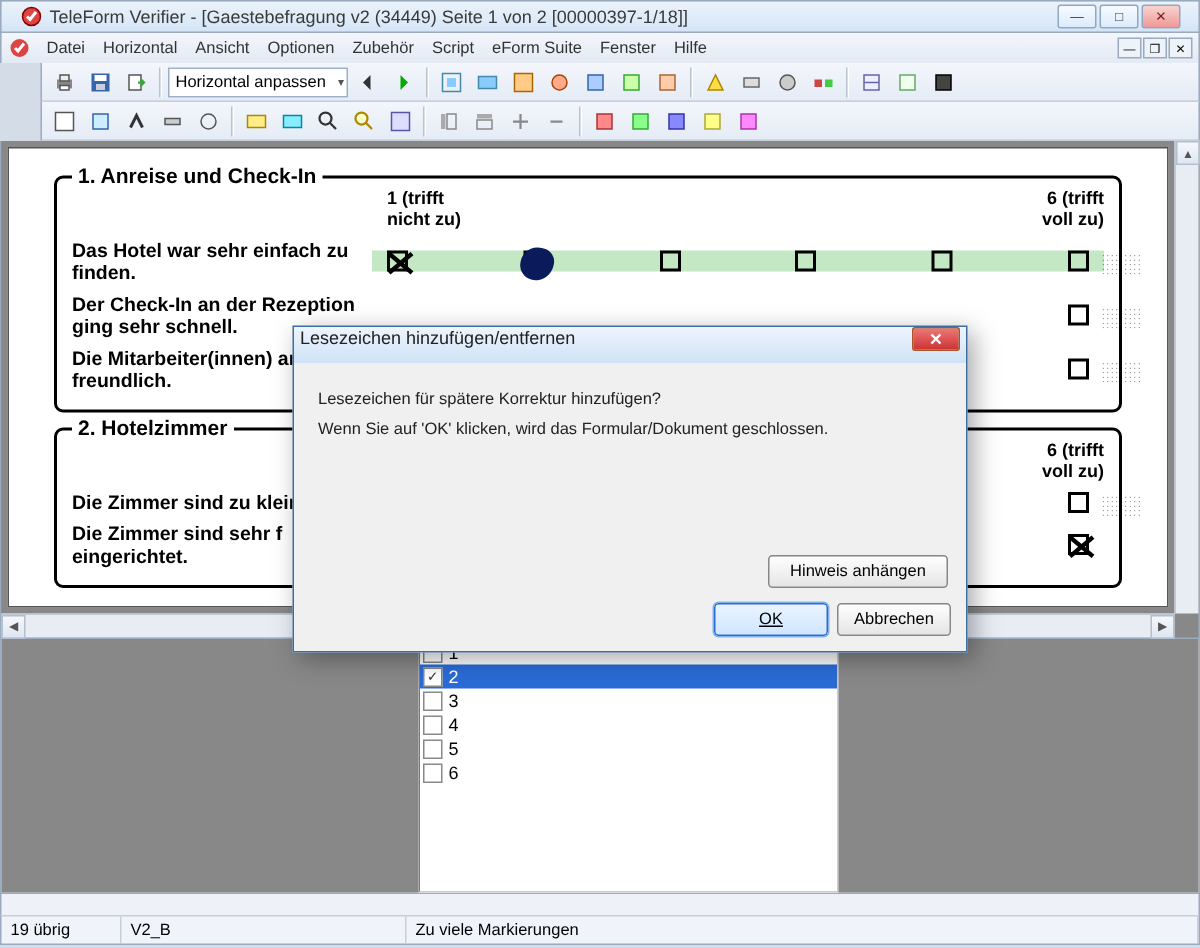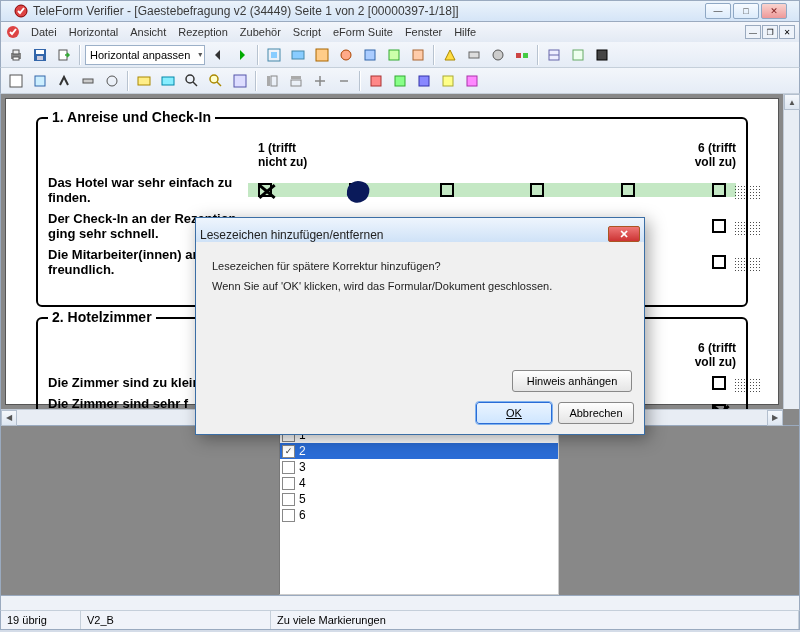--- a/index.html
+++ b/index.html
@@ -11,34 +11,34 @@
   .winbtns { display: flex; gap: 2px; }
   .winbtn { width: 26px; height: 16px; border: 1px solid #8fa8c4; border-radius: 2px; background: linear-gradient(#f7fbff,#dcebfb); display:flex; align-items:center; justify-content:center; font-size:9px; color:#3a3a3a;}
   .winbtn.close { background: linear-gradient(#f9d4cf,#e99) ; color:#7a1a1a;}
   
   .menubar { height: 20px; background: linear-gradient(#f3f6fb,#e3eaf4); border-left:1px solid #9aaabf; border-right:1px solid #9aaabf; display:flex; align-items:center; padding: 0 4px; gap: 0;}
   .menubar .mico { width:16px; height:16px; margin-right:4px; }
   .menubar .mitem { padding: 2px 6px; color:#333; cursor:default;}
   .mdi-btns { margin-left:auto; display:flex; gap:1px;}
   .mdi-btns .mb { width:16px; height:14px; border:1px solid #9aaabf; background:#eef3fa; display:flex; align-items:center; justify-content:center; font-size:8px;}
   
-  .toolbar { height: 26px; background: linear-gradient(#f3f6fb,#e5ecf6); border-left:1px solid #9aaabf; border-right:1px solid #9aaabf; border-bottom:1px solid #c5cfda; display:flex; align-items:center; padding: 0 4px; gap:2px;}
+  .toolbar { height: 26px; background: linear-gradient(#f3f6fb,#e5ecf6); border-left:1px solid #9aaabf; border-right:1px solid #9aaabf; border-bottom:1px solid #c5cfda; display:flex; align-items:center; padding: 0 4px; gap:2px;margin-left:27px;}
   .tbtn { width:22px; height:22px; border:1px solid transparent; border-radius:2px; display:flex; align-items:center; justify-content:center;}
   .tsep { width:2px; height:20px; border-left:1px solid #b8c3d0; border-right:1px solid #fff; margin:0 2px;}
   .combo { height:20px; border:1px solid #9cb0c8; background:#fff; display:flex; align-items:center; padding:0 14px 0 4px; position:relative; font-size:11px;}
   .combo::after{content:"▾"; position:absolute; right:2px; font-size:8px; color:#555;}
   
   .doc-wrap { position:relative; border:1px solid #9aaabf; border-top:none; background:#888; height: 332px; }
   .doc-scroll { position:absolute; inset:0 16px 16px 0; background:#888; overflow:hidden; padding:4px;}
   .vscroll { position:absolute; right:0; top:0; bottom:16px; width:16px; background:#e8edf4; border-left:1px solid #c0c9d5;}
   .hscroll { position:absolute; left:0; right:16px; bottom:0; height:16px; background:#e8edf4; border-top:1px solid #c0c9d5; display:flex; align-items:center;}
   .hscroll .arrow, .vscroll .arrow { width:16px; height:16px; background:linear-gradient(#f5f8fc,#dde6f1); border:1px solid #b3bfce; display:flex; align-items:center; justify-content:center; font-size:8px; color:#555;}
   
   .page { background:#fff; width:100%; height:100%; border:1px solid #555; position:relative; font-family: Arial, sans-serif; color:#000;}
-  .sect { border:2px solid #000; margin:6px 30px 10px 30px; border-radius:6px; padding:22px 10px; position:relative;}
+  .sect { border:2px solid #000; margin:6px 30px 10px 30px; border-radius:6px; padding:6px 10px; position:relative;}
   .sect-title { position:absolute; top:-10px; left:10px; background:#fff; padding:0 4px; font-size:14px; font-weight:bold;}
   .row { display:flex; align-items:center; margin:6px 0; font-size:13px;}
   .qtext { width:200px; font-weight:bold;}
   .scale { flex:1; display:flex; justify-content:space-between; padding:0 10px; position:relative;}
   .scale.hl { background:#c4e8c4;}
   .box { width:14px; height:14px; border:2px solid #000; display:inline-block;}
   .scale-hdr { display:flex; margin-left:210px; font-size:12px; font-weight:bold;}
   .scale-hdr .l { width:60px; }
   .scale-hdr .r { margin-left:auto; width:60px; text-align:right;}
   .noise { position:absolute; right:-24px; top:2px; width:26px; height:14px; background-image: radial-gradient(#000 0.4px, transparent 0.5px); background-size:3px 3px; opacity:0.7;}
@@ -53,21 +53,21 @@
   .list-mid { background:#fff; flex:1; border:1px inset #ccc; font-size:12px;}
   .list-right { background:#888; width:240px;}
   .li-row { display:flex; align-items:center; height:16px; padding-left:2px;}
   .li-row.sel { background:#2a6cd6; color:#fff;}
   .li-row .cb { width:13px; height:13px; border:1px solid #888; background:#fff; margin-right:4px; display:flex; align-items:center; justify-content:center; font-size:9px; color:#333;}
   
   .statusbar { height:20px; border:1px solid #9aaabf; border-top:1px solid #c5cfda; background:#f0f3f9; display:flex; align-items:center; font-size:11px;}
   .statusbar .cell { border-right:1px solid #c5cfda; height:100%; display:flex; align-items:center; padding:0 6px;}
   
   .modal { position:absolute; left:195px; top:217px; width:450px; background:#f0f0f0; border:1px solid #3b6ea5; box-shadow: 4px 4px 16px rgba(0,0,0,0.35); }
-  .modal .mtitle { height:24px; background:linear-gradient(#eef5fd,#cfe2f7); display:flex; align-items:flex-end; padding:0 4px; font-size:12px; color:#222;}
+  .modal .mtitle { height:24px; background:linear-gradient(#eef5fd,#cfe2f7); display:flex; align-items:flex-start; padding:0 4px; font-size:12px; color:#222;}
   .modal .mtitle .x { margin-left:auto; width:32px; height:16px; background:linear-gradient(#e77,#c33); border:1px solid #a52; border-radius:2px; color:#fff; display:flex; align-items:center; justify-content:center; font-size:11px; font-weight:bold;}
   .modal .mbody { padding:18px 16px 10px 16px; font-size:11px; color:#222; height:122px;}
   .modal .mbtns { display:flex; justify-content:flex-end; gap:6px; padding:6px 10px 10px;}
   .modal .btn { min-width:76px; height:22px; border:1px solid #888; border-radius:3px; background:linear-gradient(#fefefe,#e5e5e5); display:flex; align-items:center; justify-content:center; font-size:11px;}
   .modal .btn.primary { border:1px solid #2a6cd6; outline:1px solid #7fb2ee; background:linear-gradient(#eaf4ff,#cfe6ff);text-decoration:underline;}
   .modal .btn.wide { min-width:120px;}
   
   svg.ico { width:16px; height:16px; }
 </style>
 </head>
@@ -91,21 +91,21 @@
 <div class="menubar">
   <span class="mico">
     <svg class="ico" viewBox="0 0 16 16">
         <circle cx="8" cy="8" r="6" fill="#d44"></circle>
         <path d="M5 8 l2 2 l4 -5" stroke="#fff" stroke-width="2" fill="none"></path>
       </svg>
   </span>
   <span class="mitem">Datei</span>
   <span class="mitem">Horizontal</span>
   <span class="mitem">Ansicht</span>
-  <span class="mitem">Rezeption</span>
+  <span class="mitem">Optionen</span>
   <span class="mitem">Zubehör</span>
   <span class="mitem">Script</span>
   <span class="mitem">eForm Suite</span>
   <span class="mitem">Fenster</span>
   <span class="mitem">Hilfe</span>
   <div class="mdi-btns">
     <div class="mb">—</div>
     <div class="mb">❐</div>
     <div class="mb">✕</div>
   </div>

